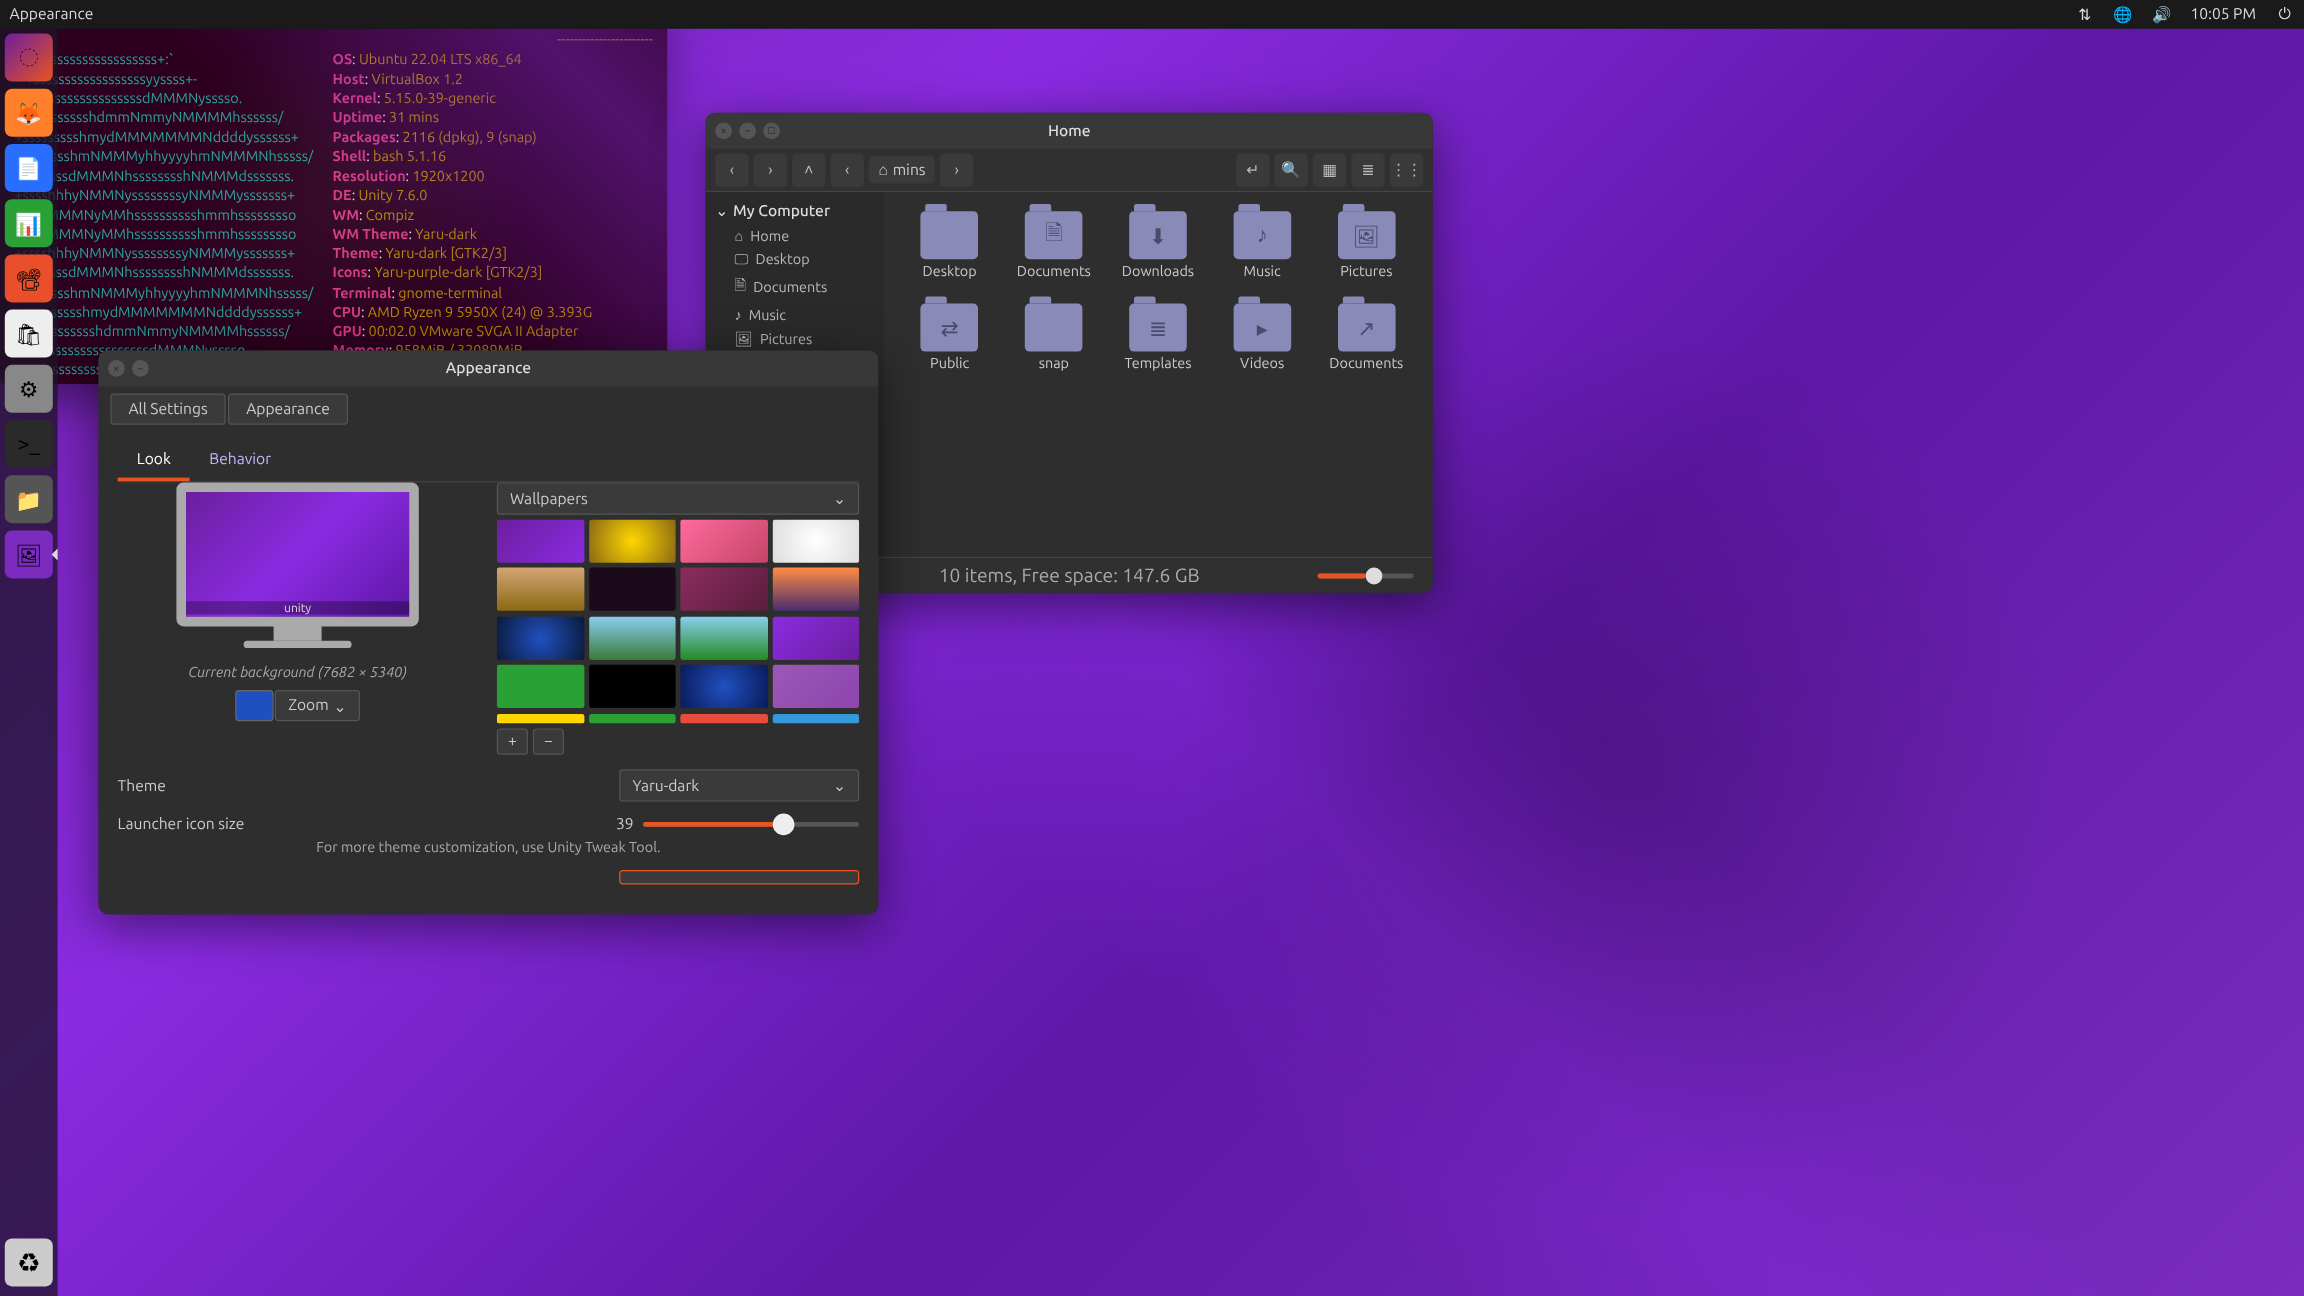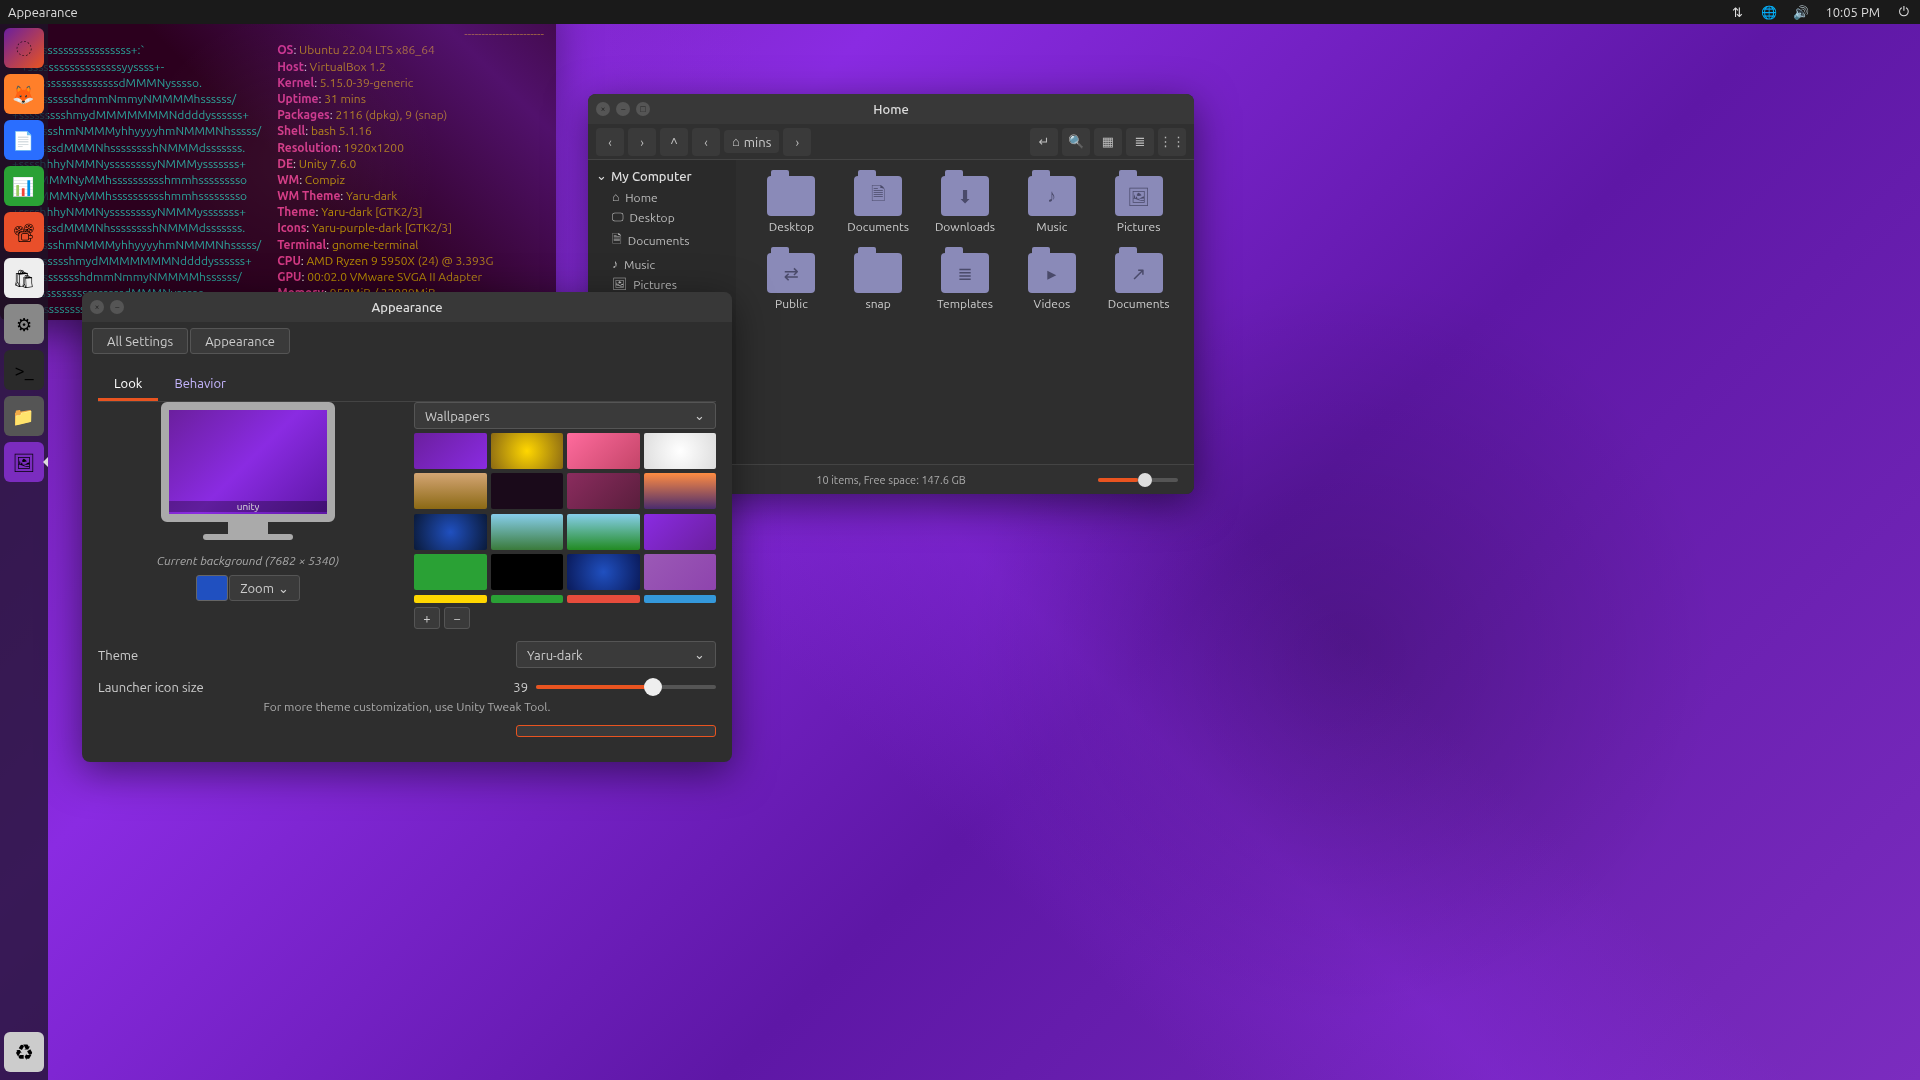--- a/index.html
+++ b/index.html
@@ -37,37 +37,37 @@
 .nautilus-body { display: flex; height: calc(100% - 66px - 30px); }
 .nautilus-sidebar { width: 148px; background: #2a2a2a; padding: 4px 0; }
 .sidebar-group { padding: 4px 8px; color: #ddd; font-weight: 500; display: flex; align-items: center; gap: 4px; }
 .sidebar-item { padding: 3px 8px 3px 24px; display: flex; align-items: center; gap: 6px; color: #bbb; cursor: pointer; font-size: 12px; }
 .nautilus-content { flex: 1; padding: 16px; display: grid; grid-template-columns: repeat(5, 1fr); gap: 20px 8px; align-content: start; }
 .folder { display: flex; flex-direction: column; align-items: center; gap: 4px; cursor: pointer; }
 .folder-icon { width: 48px; height: 40px; background: #8a8ab8; border-radius: 4px; position: relative; }
 .folder-icon::before { content: ""; position: absolute; top: -6px; left: 4px; width: 18px; height: 6px; background: #8a8ab8; border-radius: 2px 2px 0 0; }
 .folder-icon .glyph { position: absolute; inset: 0; display: flex; align-items: center; justify-content: center; font-size: 18px; color: #4a4a6a; }
 .folder-label { font-size: 12px; color: #ccc; }
-.nautilus-status { height: 30px; background: #303030; border-top: 1px solid #444; display: flex; align-items: center; justify-content: center; font-size: 11px; color: #aaa; position: relative; }
+.nautilus-status { height: 30px; background: #303030; border-top: 1px solid #444; display: flex; align-items: center; justify-content: center; font-size: 16px; color: #aaa; position: relative; }
 .zoom-slider { position: absolute; right: 16px; width: 80px; height: 4px; background: #555; border-radius: 2px; }
 .zoom-slider::before { content: ""; position: absolute; left: 0; width: 50%; height: 100%; background: #e95420; border-radius: 2px; }
 .zoom-slider::after { content: ""; position: absolute; left: 50%; top: -5px; width: 14px; height: 14px; background: #ddd; border-radius: 50%; }
 
 
 .appearance { top: 292px; left: 82px; width: 650px; height: 470px; z-index: 30; }
 .app-tabs { display: flex; padding: 6px 10px; gap: 2px; }
 .app-tab { padding: 5px 14px; background: #3a3a3a; border: 1px solid #555; border-radius: 3px; cursor: pointer; font-size: 13px; }
 .app-body { padding: 8px 16px; }
 .sub-tabs { display: flex; border-bottom: 1px solid #444; }
 .sub-tab { padding: 8px 16px; cursor: pointer; color: #c4b5fd; }
 .sub-tab.active { border-bottom: 3px solid #e95420; color: #fff; }
 .section-label { font-size: 13px; color: #ddd; margin: 12px 0 8px; }
 .bg-area { display: flex; gap: 16px; }
 .preview-col { flex: 0 0 300px; display: flex; flex-direction: column; align-items: center; }
-.monitor { width: 174px; height: 120px; background: linear-gradient(135deg, #6b1f9e, #8a2be2, #5e17a6); border: 8px solid #aaa; border-radius: 6px; position: relative; padding-left: 44px; }
+.monitor { width: 202px; height: 120px; background: linear-gradient(135deg, #6b1f9e, #8a2be2, #5e17a6); border: 8px solid #aaa; border-radius: 6px; position: relative; padding-left: 44px; }
 .monitor-label { position: absolute; bottom: 2px; left: 0; right: 0; text-align: center; font-size: 10px; background: rgba(0,0,0,0.3); color: #ddd; }
 .monitor-stand { width: 40px; height: 14px; background: #aaa; margin-top: -2px; }
 .monitor-base { width: 90px; height: 6px; background: #aaa; border-radius: 3px; }
 .current-bg { font-size: 12px; color: #aaa; font-style: italic; margin-top: 14px; }
 .color-zoom { display: flex; gap: 1px; margin-top: 8px; }
 .color-swatch { width: 32px; height: 26px; background: #2050c0; border: 1px solid #666; border-radius: 3px; }
 .zoom-btn { padding: 4px 10px; background: #3a3a3a; border: 1px solid #555; border-radius: 3px; display: flex; align-items: center; gap: 4px; cursor: pointer; font-size: 13px; }
 .wallpaper-col { flex: 1; }
 .combo { width: 100%; background: #3a3a3a; border: 1px solid #555; border-radius: 3px; padding: 5px 10px; display: flex; justify-content: space-between; align-items: center; cursor: pointer; font-size: 13px; }
 .combo.accent { border-color: #e95420; }

